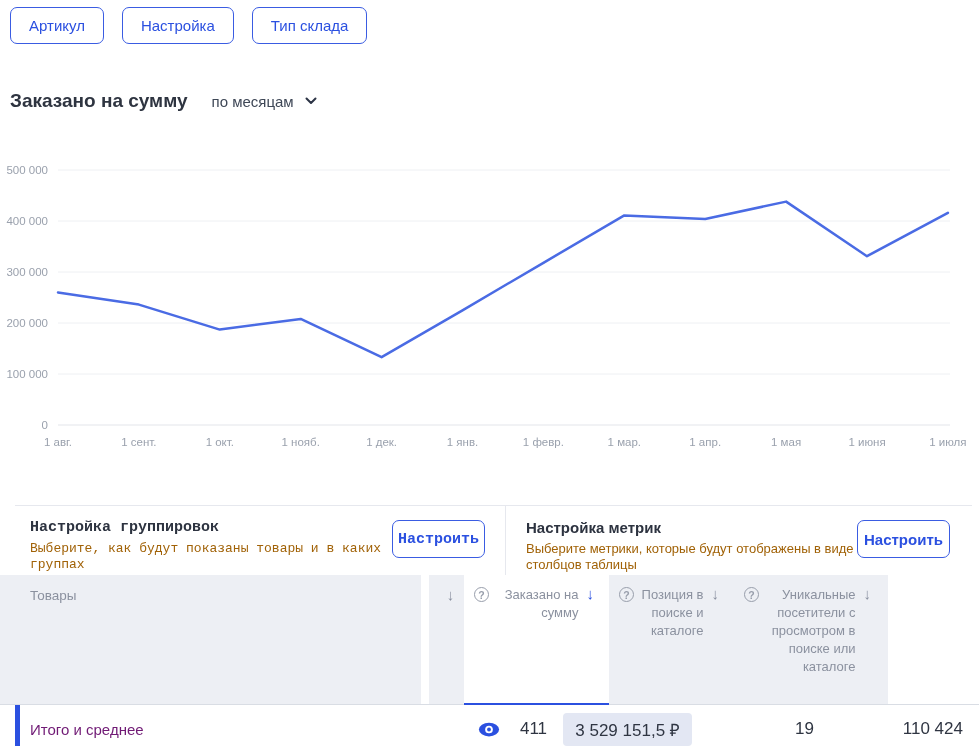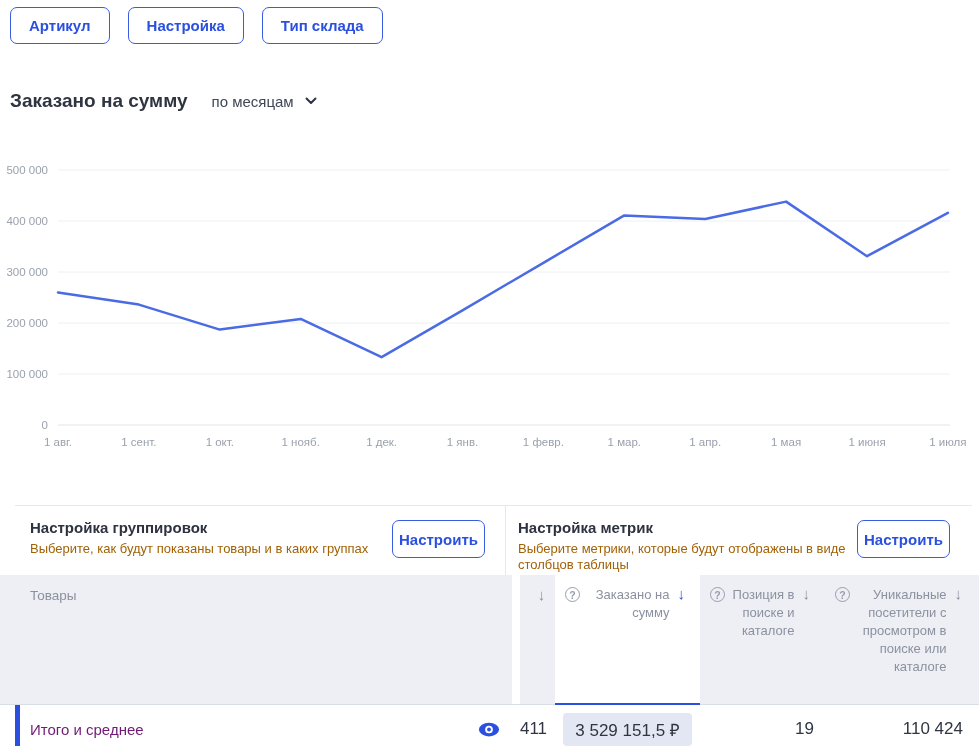--- a/index.html
+++ b/index.html
@@ -2,48 +2,48 @@
 <html><head>
 <meta charset="utf-8">
 <style>
   * { margin:0; padding:0; box-sizing:border-box; }
   html,body { width:979px; height:746px; overflow:hidden; background:#fff;
               font-family:"Liberation Sans", sans-serif; }
 
   
   .filters { display:flex; gap:18px; padding:7px 0 0 10px; }
   .filter-btn { height:37px; padding:0 18px; background:#fff; border:1.5px solid #3a5ce2;
-                border-radius:7px; color:#2b50e0; font-size:15px; font-weight:700;
+                border-radius:7px; color:#2b50e0; font-size:15px; font-weight:400;
                 font-family:inherit; cursor:pointer; }
 
   
   .chart-title-row { display:flex; align-items:center; gap:24px; margin:46px 0 0 10px; height:22px; }
   .chart-title { font-size:19px; font-weight:700; color:#2e3440; }
   .period-select { display:flex; align-items:center; gap:11px; font-size:15px; color:#3e4756; cursor:pointer; }
 
   
   .chart-svg { display:block; width:979px; height:310px; margin-top:36px; }
   .ytick, .xtick { fill:#9aa1ad; font-size:11.5px; font-family:"Liberation Sans", sans-serif; }
 
   
   .settings { display:flex; border-top:1px solid #e6e8ee; margin:47px 7px 0 15px; height:70px; }
-  .settings-left  { width:490px; padding:13px 0 0 15px; position:relative; }
-  .settings-right { flex:1; border-left:1px solid #e6e8ee; padding:13px 0 0 12px; position:relative; }
+  .settings-left  { width:490px; padding:13px 0 0 15px; position:relative;font-family:Liberation Mono, monospace; }
+  .settings-right { flex:1; border-left:1px solid #e6e8ee; padding:13px 0 0 20px; position:relative; }
   .settings-title { font-size:15px; font-weight:700; color:#2d3340; }
   .settings-sub   { font-size:13px; color:#a16207; margin-top:5px; line-height:16px; max-width:352px; }
   .configure-btn  { position:absolute; top:14px; height:38px; width:93px; background:#fff;
                     border:1.5px solid #3a5ce2; border-radius:7px; color:#2b50e0;
                     font-size:15px; font-weight:700; font-family:inherit; cursor:pointer; }
   .settings-left  .configure-btn { right:20px; }
   .settings-right .configure-btn { right:22px; }
 
   
   .thead { display:flex; height:130px; border-bottom:1px solid #d9dde4; background:#fff; }
   .th { background:#edeff4; color:#8b919f; }
-  .th-products { width:512px; padding:13px 0 0 30px; font-size:13.5px; }
+  .th-products { width:421px; padding:13px 0 0 30px; font-size:13.5px; }
   .th-gap { width:8px; background:#fff; }
   .th-arrowcol { width:35px; padding-top:11px; text-align:center; }
   .th-metric { display:flex; align-items:flex-start; font-size:13px; line-height:18px;
                padding:11px 15px 0 10px; cursor:pointer; }
   .th-ordered  { width:145px; background:#fff; position:relative; }
   .th-ordered::after { content:""; position:absolute; left:0; right:0; bottom:-2px; height:3px; background:#2b50e0; }
   .th-position { width:125px; }
   .th-visitors { width:154px; padding-right:17px; }
   .th-label { flex:1; text-align:right; }
   .qicon { width:15px; height:15px; border:1.4px solid #989eab; border-radius:50%; flex:none;

